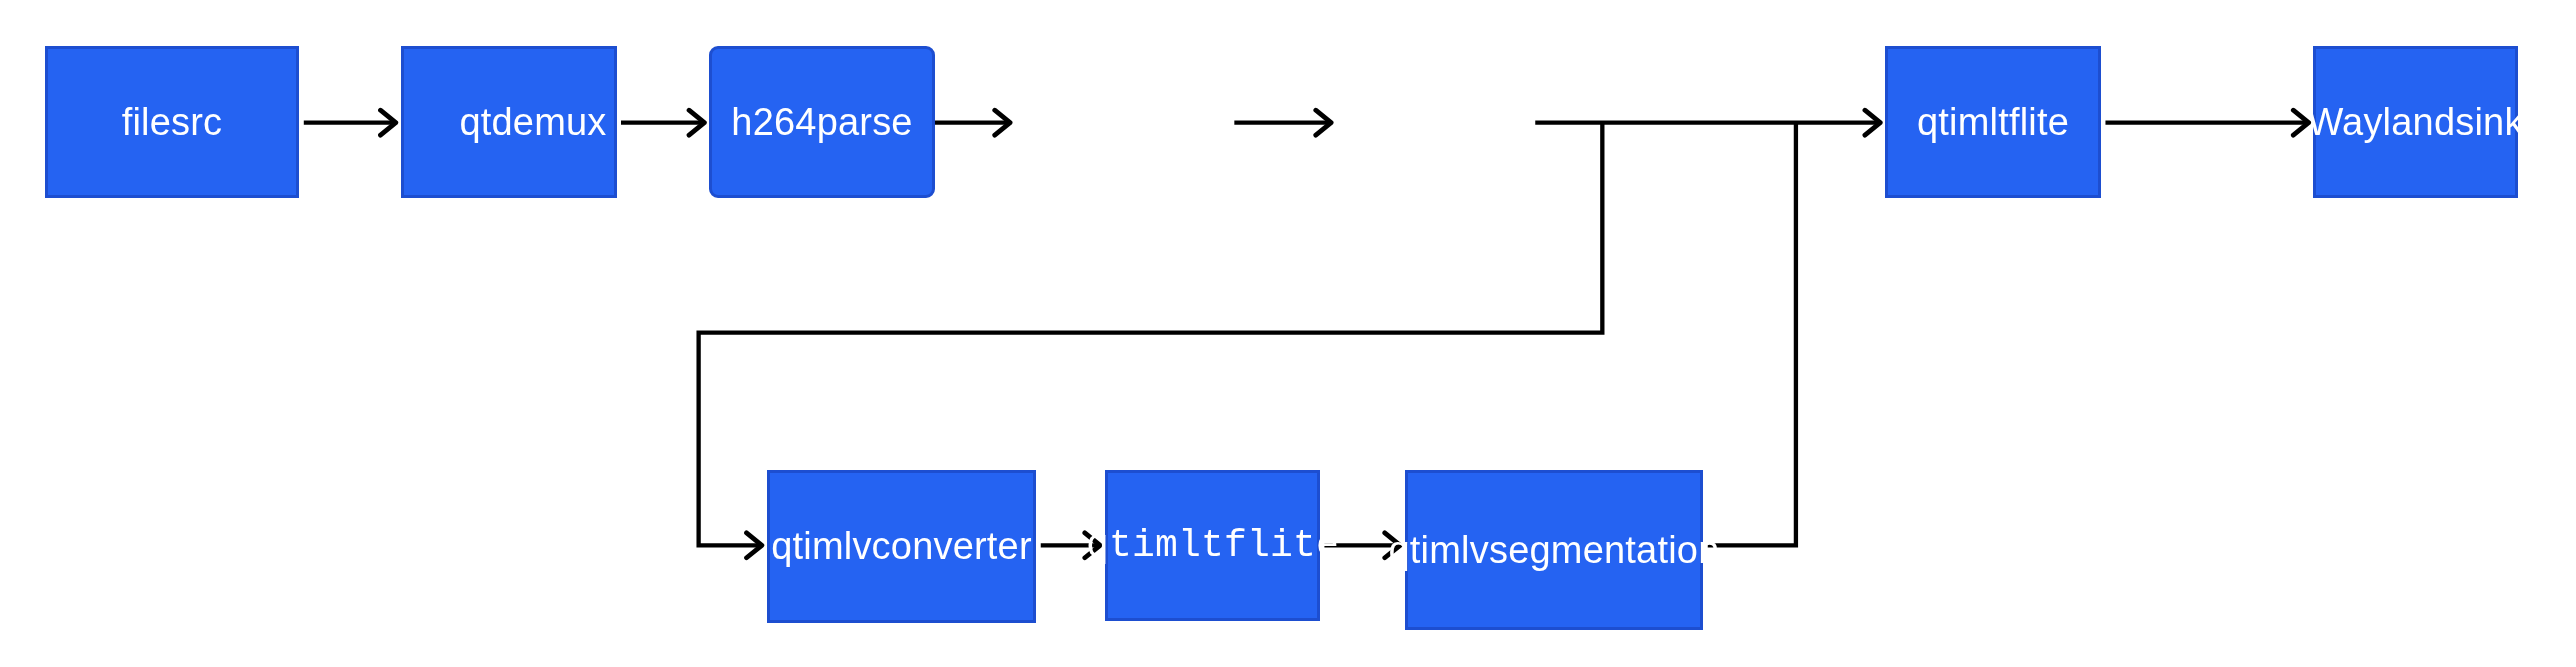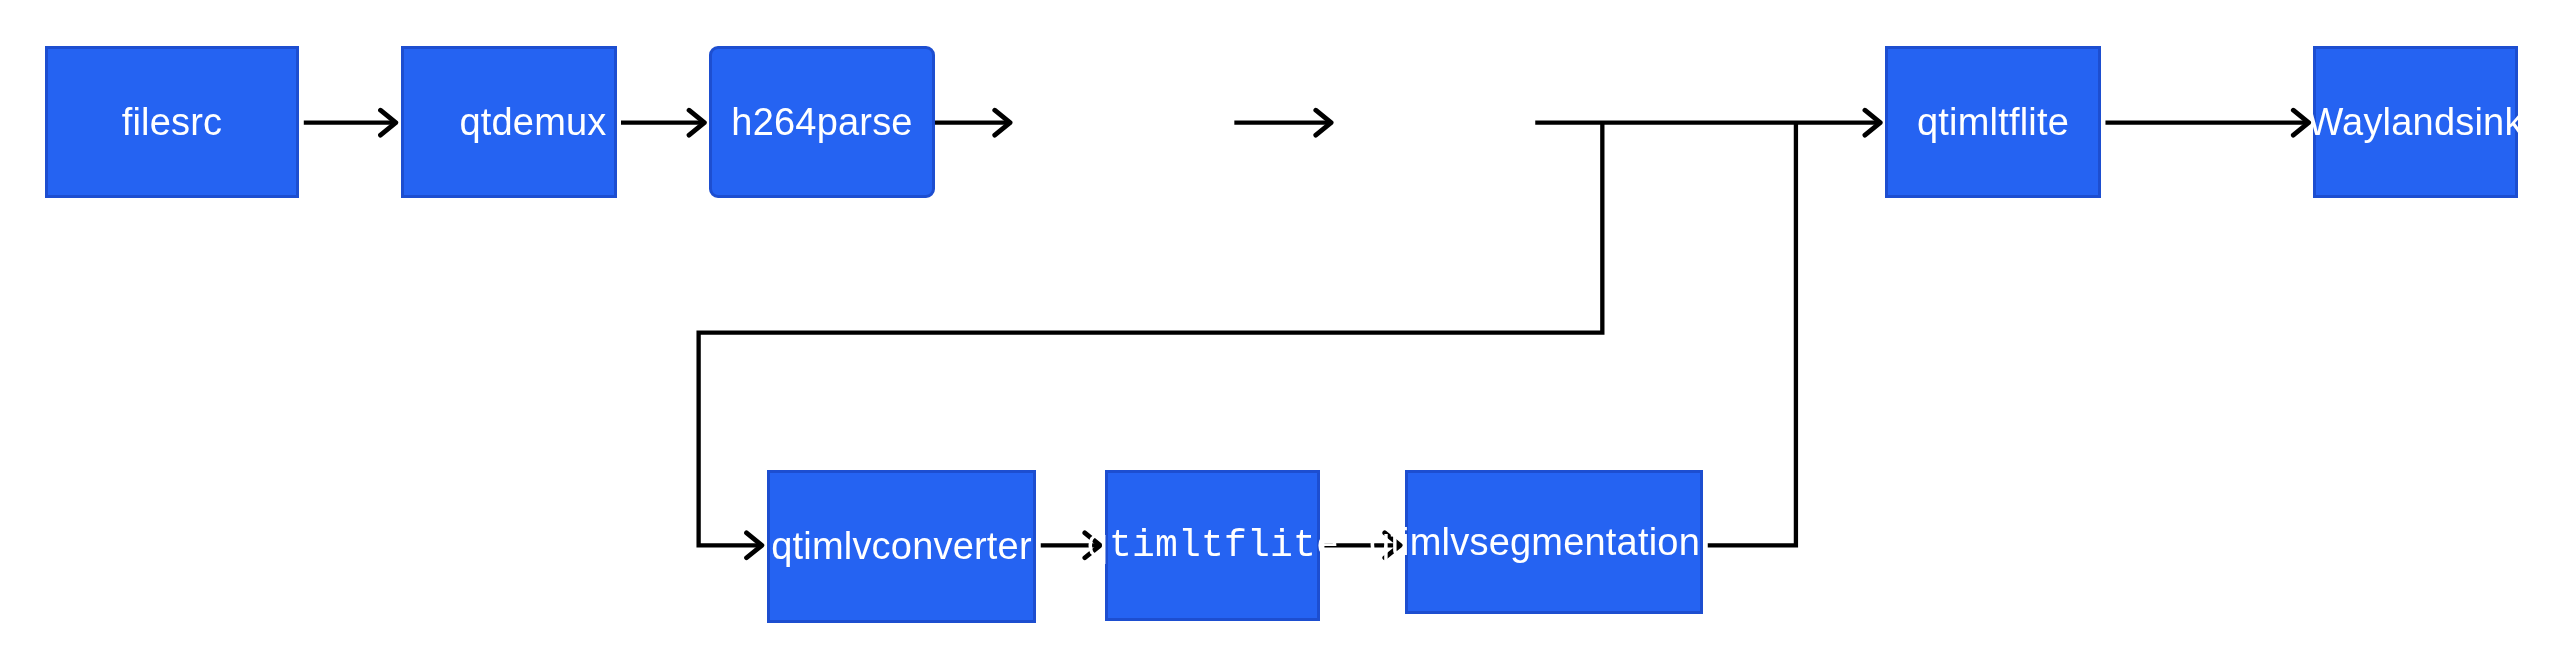--- a/index.html
+++ b/index.html
@@ -33,21 +33,21 @@
   .n-filesrc            { left:   45px; top:  46px; width: 254px; height: 152px; }
   .n-qtdemux            { left:  401px; top:  46px; width: 216px; height: 152px; padding-left: 48px; }
   .n-h264parse          { left:  709px; top:  46px; width: 226px; height: 152px; border-radius: 9px; }
   .n-v4l2h264dec        { left: 1015px; top:  46px; width: 215px; height: 152px; }
   .n-tee                { left: 1336px; top:  46px; width: 195px; height: 152px; }
   .n-qtivcomposer       { left: 1885px; top:  46px; width: 216px; height: 152px; }
   .n-waylandsink        { left: 2313px; top:  46px; width: 205px; height: 152px; }
   
   .n-qtimlvconverter    { left:  767px; top: 470px; width: 269px; height: 153px; }
   .n-qtimltflite        { left: 1105px; top: 470px; width: 215px; height: 151px; font-family: Liberation Mono, monospace; }
-  .n-qtimlvsegmentation { left: 1405px; top: 470px; width: 298px; height: 144px; justify-content: flex-end; }
+  .n-qtimlvsegmentation { left: 1405px; top: 470px; width: 298px; height: 160px; }
 </style>
 </head>
 <body>
 
 <div id="stage">
 
   <svg id="edges" viewBox="0 0 2688 696" xmlns="http://www.w3.org/2000/svg">
     <defs>
       <marker id="ah" markerUnits="userSpaceOnUse" markerWidth="26" markerHeight="34" refX="19" refY="16" orient="auto">
         <path d="M3 3 L19 16 L3 29" fill="none" stroke="#000000" stroke-width="5" stroke-linecap="round" stroke-linejoin="round"></path>

